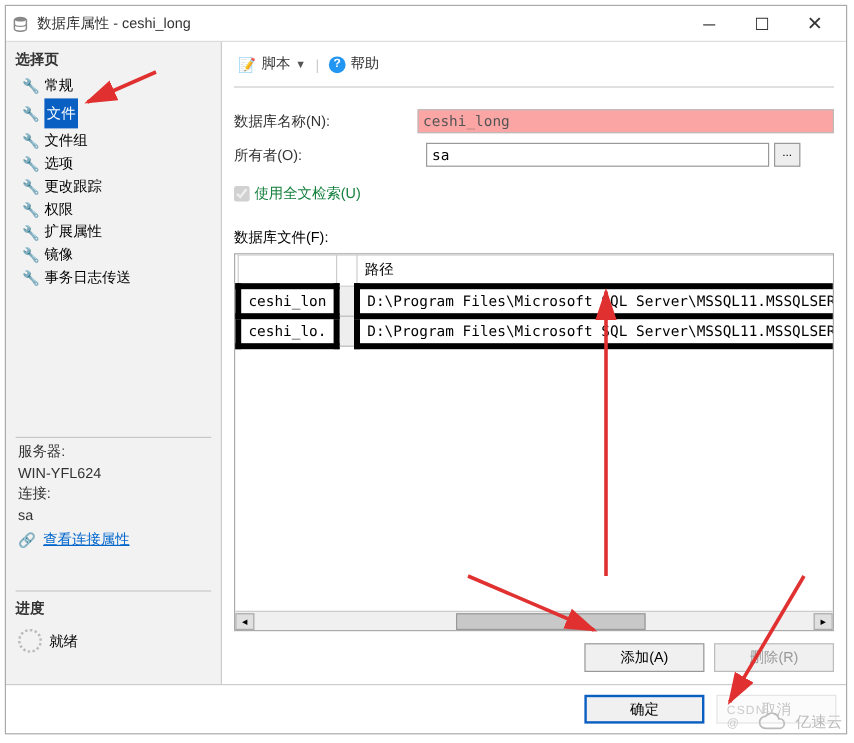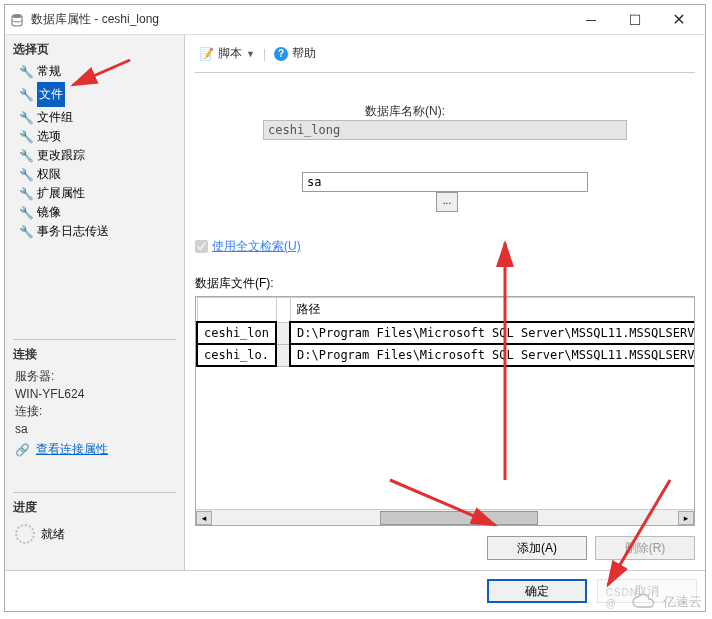--- a/index.html
+++ b/index.html
@@ -25,35 +25,35 @@
 .conn-link { color: #0066cc; text-decoration: underline; }
 .conn-row { display: flex; align-items: center; padding: 4px 10px; gap: 6px; }
 .progress-icon { width: 20px; height: 20px; border: 2px dotted #bbb; border-radius: 50%; display: inline-block; }
 
 .main { flex: 1; display: flex; flex-direction: column; padding: 6px 10px 10px 10px; position: relative; min-width: 0; }
 .toolbar { display: flex; align-items: center; gap: 4px; padding: 2px 0 8px 0; border-bottom: 1px solid #ccc; margin-bottom: 14px; }
 .toolbtn { display: flex; align-items: center; gap: 4px; font-size: 12px; color: #333; padding: 2px 4px; }
 .dropdown-arrow { font-size: 9px; color: #555; }
 .help-icon { width: 14px; height: 14px; background: #2196f3; color: #fff; border-radius: 50%; display: inline-flex; align-items: center; justify-content: center; font-size: 10px; font-weight: bold; }
 
-.form-row { display: flex; align-items: center; margin: 16px 0; flex-direction: column; }
+.form-row { display: flex; align-items: center; margin: 4px 0; }
 .form-label { width: 160px; font-size: 12px; color: #333; }
-.form-label.disabled { color: #3b82f6; text-decoration: underline; }
+.form-label.disabled { color: #15803d; }
 .form-input { border: 1px solid #999; padding: 2px 4px; font-family: SimSun, monospace; font-size: 12px; height: 20px; }
-.form-input.name { width: 364px; background: #e5e5e5; color: #555; border-color: #bbb; }
+.form-input.name { width: 364px; background: #fca5a5; color: #555; border-color: #bbb; }
 .form-input.owner { width: 286px; }
 .browse-btn { width: 22px; height: 20px; border: 1px solid #999; background: #eee; margin-left: 4px; text-align: center; font-size: 10px; line-height: 16px; }
 .checkbox-row { display: flex; align-items: center; margin: 10px 0 14px 0; gap: 4px; }
 .checkbox-row input { accent-color: #999; }
 
 .files-label { font-size: 12px; margin: 6px 0 4px 0; }
 .grid-wrap { border: 1px solid #aaa; height: 342px; overflow: hidden; position: relative; background: #fff; }
 .grid-table { width: 100%; border-collapse: collapse; font-family: SimSun, monospace; font-size: 12px; }
 .grid-table th { border: 1px solid #ccc; background: #fff; padding: 3px 6px; font-weight: normal; text-align: left; }
-.grid-table td { border: 2px solid #000000; padding: 3px 6px; white-space: nowrap; }
+.grid-table td { border: 5px solid #000000; padding: 3px 6px; white-space: nowrap; }
 .grid-table td.cell-btn { background:#eee; width:22px; border:1px solid #bbb; }
 .hscroll { position: absolute; bottom: 0; left: 0; right: 0; height: 16px; background: #f0f0f0; border-top: 1px solid #ccc; display: flex; align-items: center; }
 .hscroll .arrow { width: 16px; height: 14px; background: #e0e0e0; border: 1px solid #aaa; display: flex; align-items: center; justify-content: center; font-size: 9px; }
 .hscroll .track { flex: 1; height: 14px; position: relative; }
 .hscroll .thumb { position: absolute; left: 36%; width: 34%; height: 14px; background: #c8c8c8; border: 1px solid #999; }
 
 .btn-row { display: flex; justify-content: flex-end; gap: 8px; margin-top: 10px; }
 .btn { width: 100px; height: 24px; border: 1px solid #999; background: #f0f0f0; font-size: 12px; display: flex; align-items: center; justify-content: center; }
 .btn.disabled { color: #999; border-color: #bbb; }
 
@@ -124,21 +124,20 @@
           <span class="lbl">镜像</span>
         </div>
       <div class="nav-item">
           <span class="wrench">🔧</span>
           <span class="lbl">事务日志传送</span>
         </div>
 
       <div class="spacer"></div>
 
       <hr class="sep">
-      <div class="section-hdr">连接</div>
       <div class="conn-label">服务器:</div>
       <div class="conn-label">WIN-YFL624</div>
       <div class="conn-label">连接:</div>
       <div class="conn-label">sa</div>
       <div class="conn-row">
         <span>🔗</span>
         <span class="conn-link">查看连接属性</span>
       </div>
 
       <hr class="sep" style="margin-top:30px;">
@@ -162,20 +161,21 @@
           <span class="help-icon">?</span>
           <span>帮助</span>
         </div>
       </div>
 
       <div class="form-row">
         <div class="form-label">数据库名称(N):</div>
         <input class="form-input name" readonly="" value="ceshi_long" style="">
       </div>
       <div class="form-row">
+        <div class="form-label">所有者(O):</div>
         <input class="form-input owner" value="sa" style="">
         <div class="browse-btn">...</div>
       </div>
       <div class="checkbox-row">
         <input type="checkbox" checked="" disabled="" style="">
         <span class="form-label disabled" style="width:auto;">使用全文检索(U)</span>
       </div>
 
       <div class="files-label">数据库文件(F):</div>
       <div class="grid-wrap">

